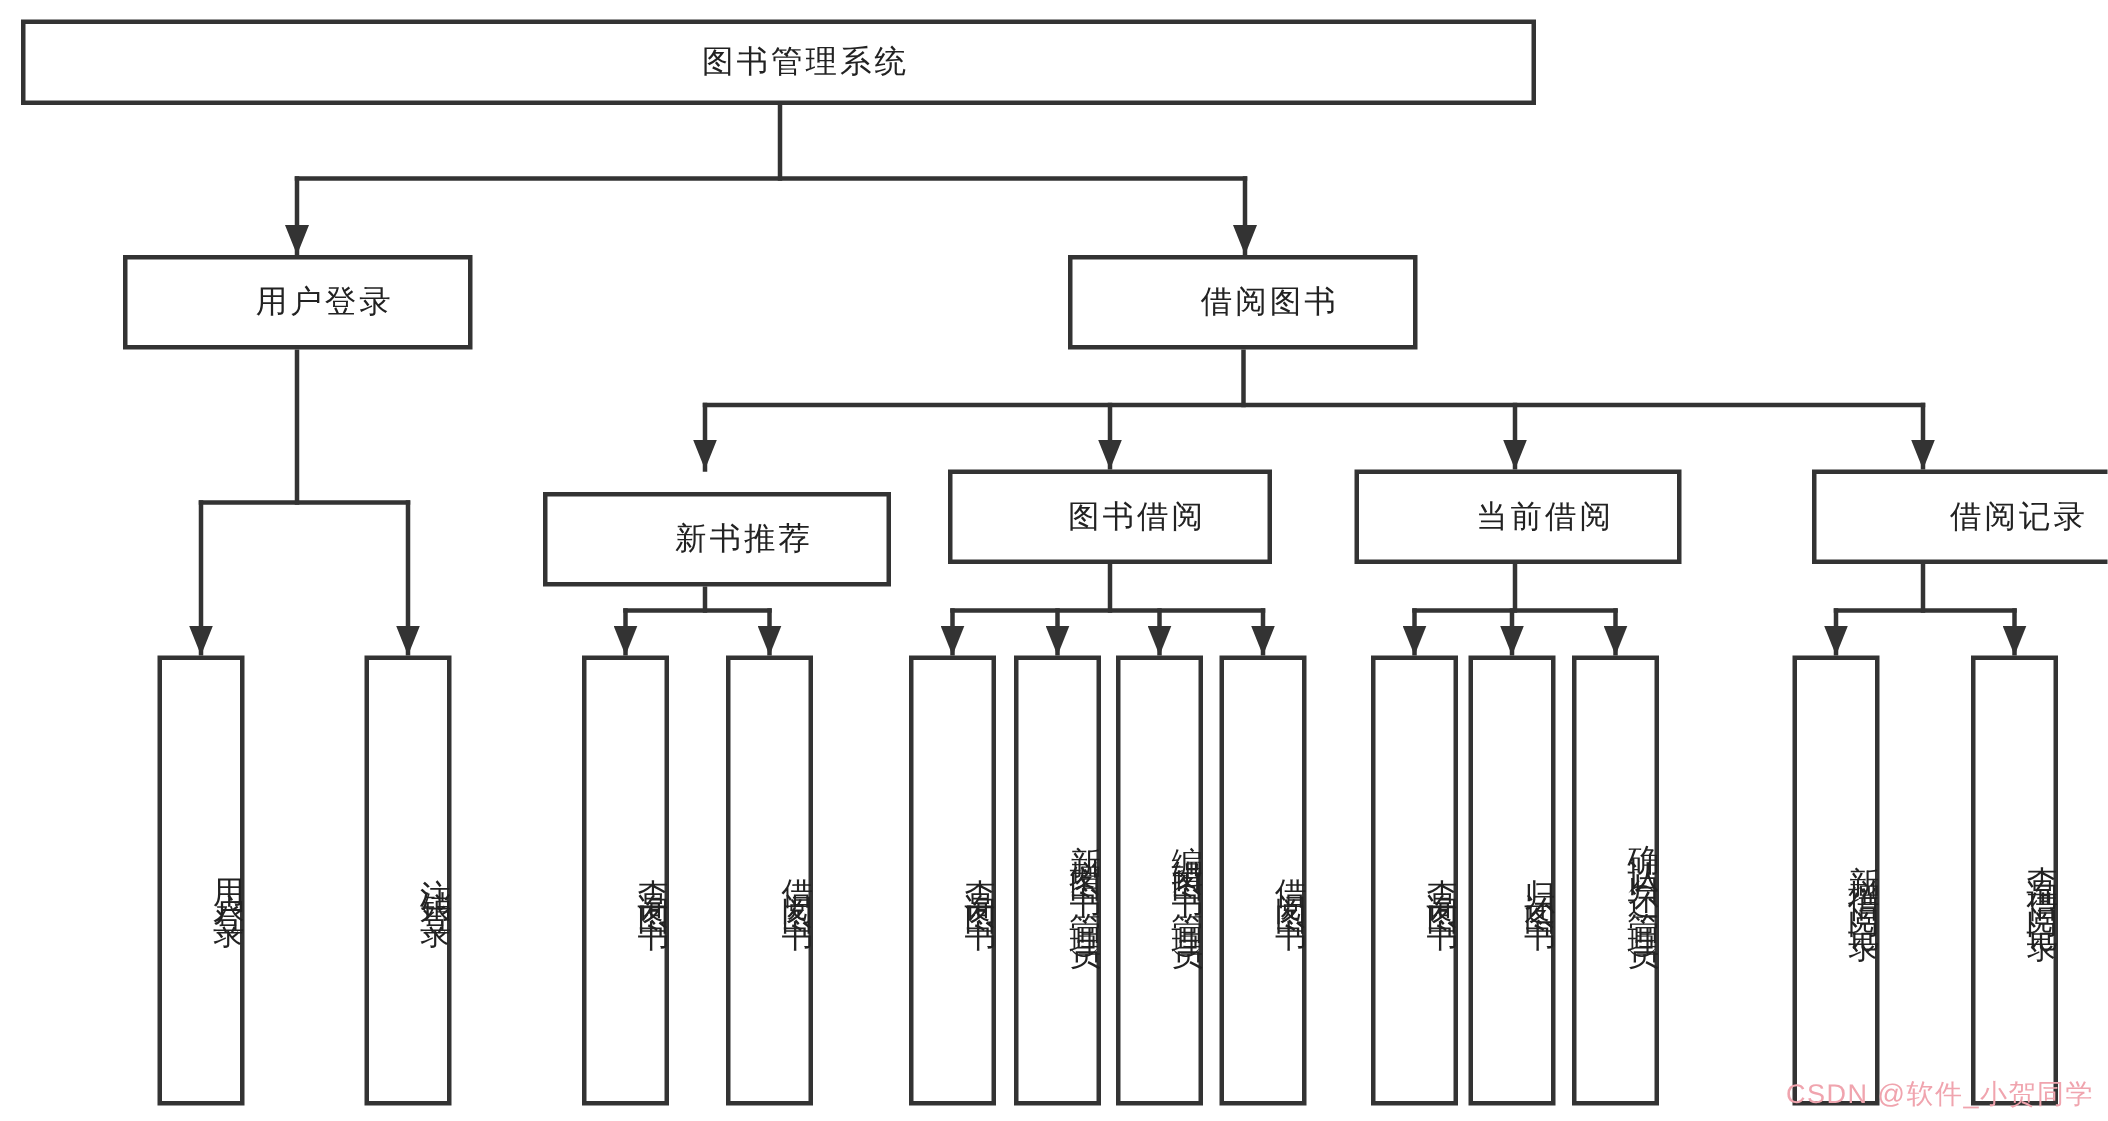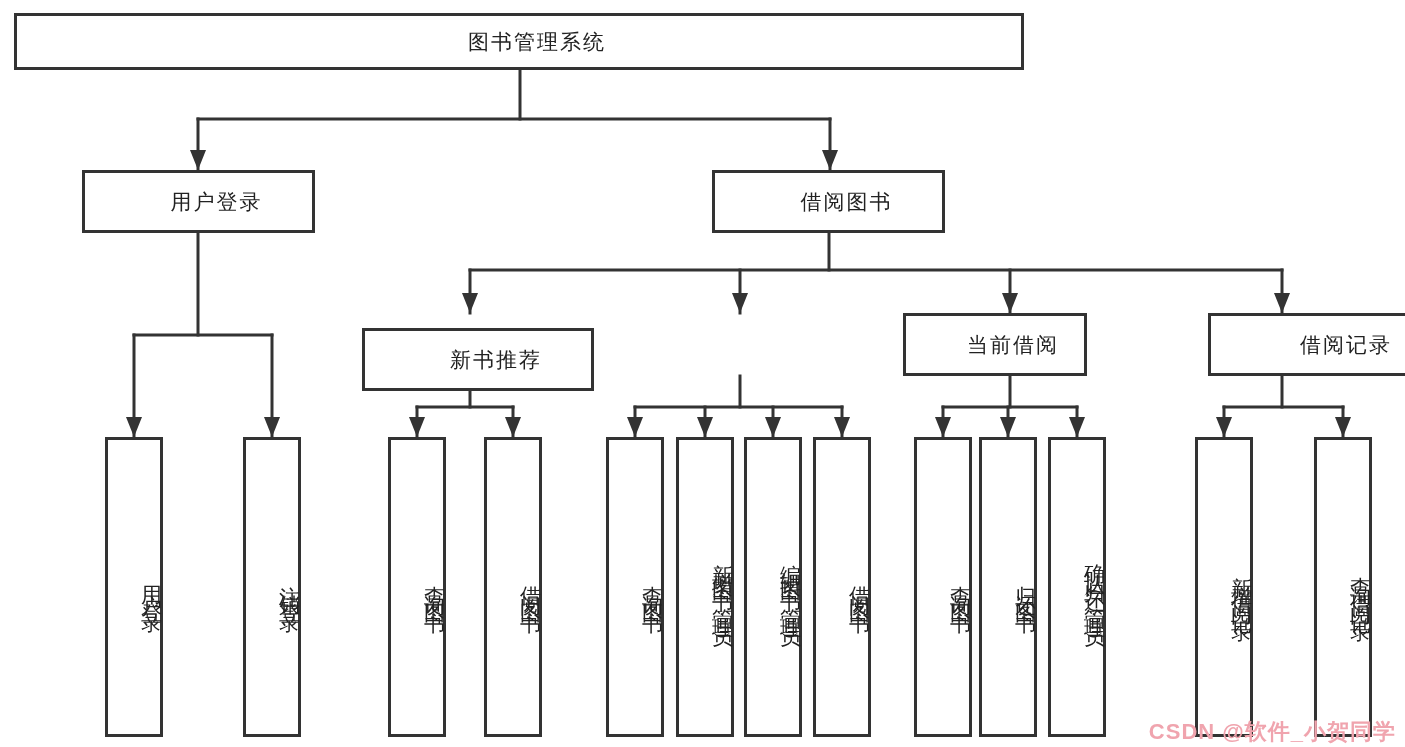--- a/index.html
+++ b/index.html
@@ -42,26 +42,25 @@
     text-orientation: mixed;
     letter-spacing: 9px;
     font-size: 21px;
     line-height: 1;
     white-space: normal;
   }
   .watermark {
     position: absolute;
     top: 717px;
     right: 9px;
-    font-size: 22px;
+    font-size: 18px;
     letter-spacing: 1px;
     color: var(--watermark, #f2a6b0);
     white-space: nowrap;
     z-index: 5;
-    font-weight: bold;
   }
 </style>
 </head>
 <body>
 
 <div class="stage">
 
   <svg class="wires" viewBox="0 0 1405 747" xmlns="http://www.w3.org/2000/svg">
     <defs>
       <marker id="arrow" markerUnits="userSpaceOnUse" markerWidth="20" markerHeight="16" refX="20" refY="8" orient="auto">
@@ -119,21 +118,24 @@
   <div class="node" style="left:82px;top:170px;width:233px;height:63px">
     <span class="lbl">用户登录</span>
   </div>
   <div class="node" style="left:712px;top:170px;width:233px;height:63px">
     <span class="lbl">借阅图书</span>
   </div>
 
   <div class="node" style="left:362px;top:328px;width:232px;height:63px">
     <span class="lbl">新书推荐</span>
   </div>
-  <div class="node" style="left:903px;top:313px;width:184px;height:63px">
+  <div class="node" style="left:632px;top:313px;width:216px;height:63px">
+    <span class="lbl">图书借阅</span>
+  </div>
+  <div class="node" style="left:903px;top:313px;width:218px;height:63px">
     <span class="lbl">当前借阅</span>
   </div>
   <div class="node" style="left:1208px;top:313px;width:240px;height:63px">
     <span class="lbl">借阅记录</span>
   </div>
 
   <div class="node leaf" style="left:105px;top:437px;width:58px;height:300px">
     <span class="lbl">用户登录</span>
   </div>
   <div class="node leaf" style="left:243px;top:437px;width:58px;height:300px">

